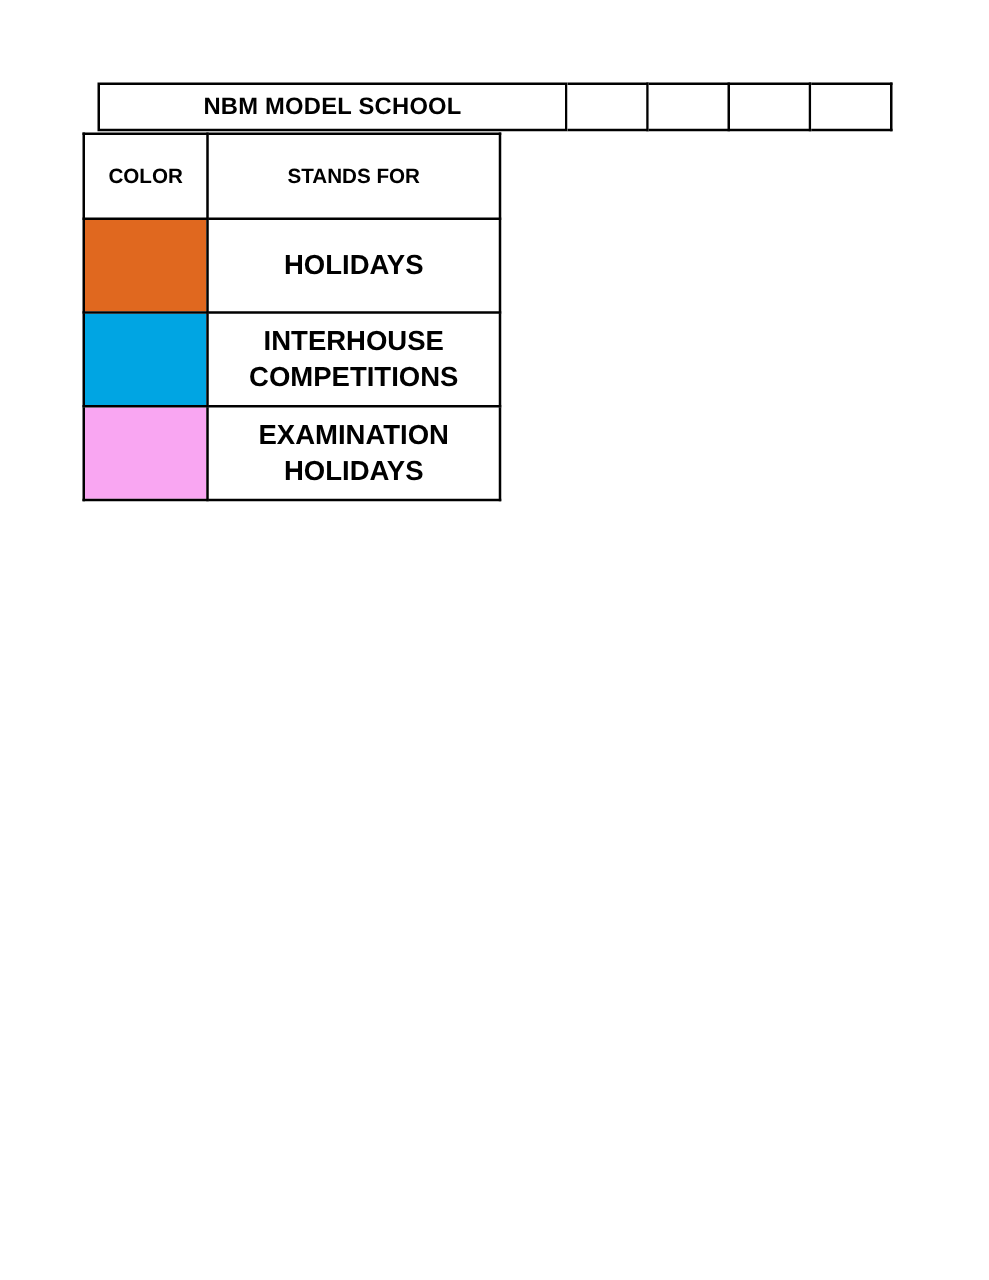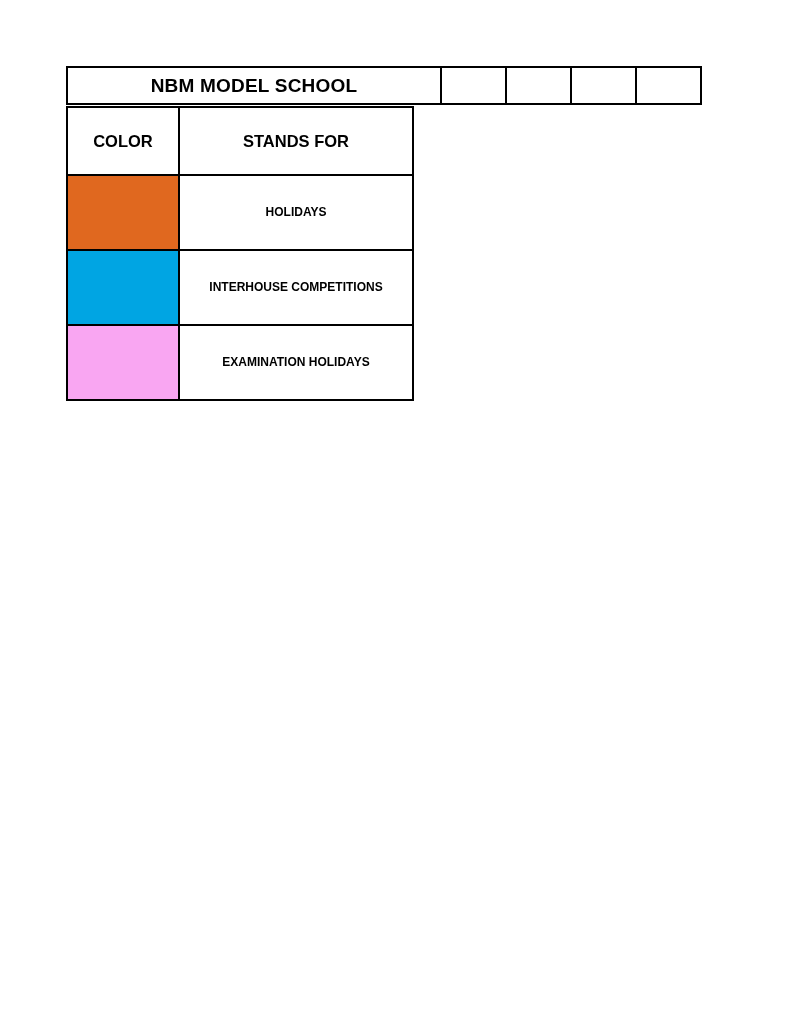--- a/index.html
+++ b/index.html
@@ -32,20 +32,21 @@
     height: 39px;
     border: 2px solid #000000;
     box-sizing: border-box;
     display: flex;
     align-items: center;
     justify-content: center;
     font-size: 19px;
     font-weight: 600;
     letter-spacing: 0.2px;
     background: #ffffff;
+    margin-left: 12px;
   }
   .blank-cell {
     width: 65px;
     height: 39px;
     border: 2px solid #000000;
     border-left: none;
     box-sizing: border-box;
     background: #ffffff;
   }
 
@@ -54,38 +55,38 @@
     border-collapse: collapse;
     table-layout: fixed;
     margin-top: 1px;
   }
   .legend td {
     border: 2px solid #000000;
     box-sizing: border-box;
     padding: 0;
   }
   .col-color {
-    width: 112px;
+    width: 99px;
     border-radius: 18px;
   }
   .col-desc {
     width: 234px;
   }
   .swatch-cell {
     height: 75px;
   }
   .swatch {
     width: 100%;
     height: 100%;
     min-height: 71px;
   }
   .desc-cell {
     height: 75px;
     text-align: center;
-    font-size: 12px;
+    font-size: 22px;
     font-weight: 600;
     line-height: 1.28;
     padding: 2px 6px;
   }
   .header-cell {
     text-align: center;
     font-size: 16.5px;
     font-weight: 600;
   }
   .row-header td {

